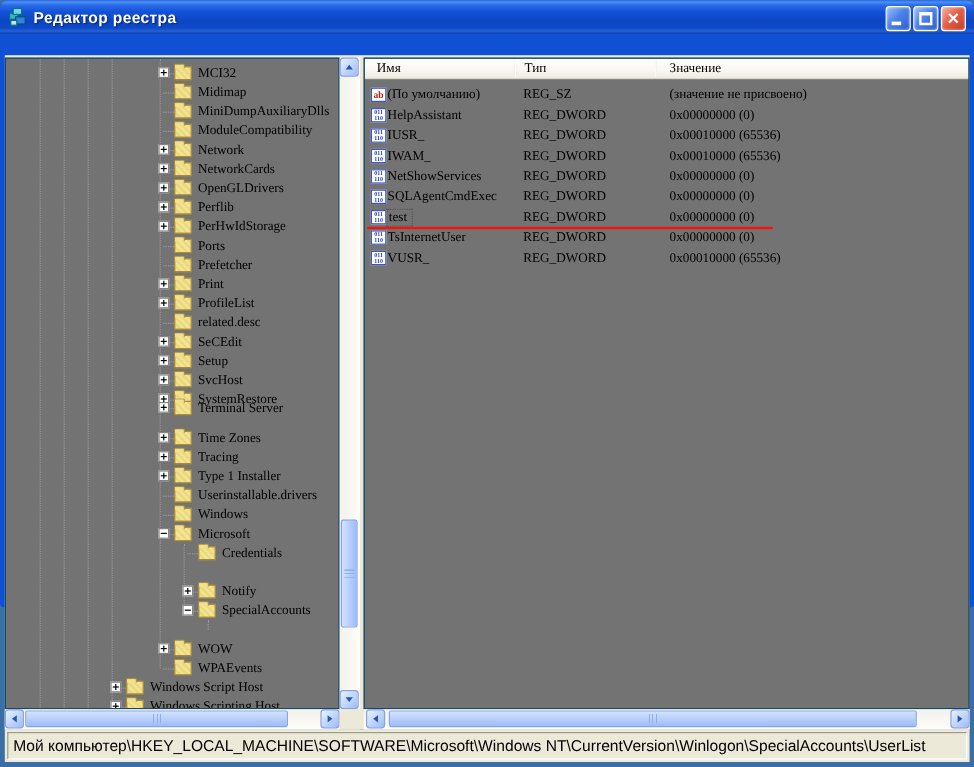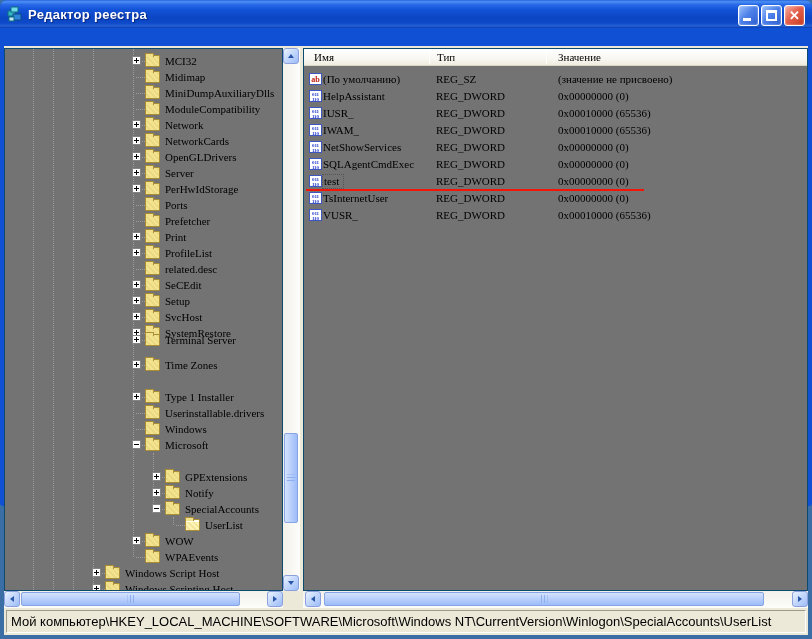--- a/index.html
+++ b/index.html
@@ -178,21 +178,21 @@
           <div class="trow" style="top: 100px;">
     <span class="hline" style="left: 131px;"></span>
     <span class="toggle plus" style="left: 127px;"></span>
     <span class="folder" style="left: 140px;"></span>
     <span class="tlabel" style="left: 160px;">OpenGLDrivers</span>
   </div>
           <div class="trow" style="top: 116px;">
     <span class="hline" style="left: 131px;"></span>
     <span class="toggle plus" style="left: 127px;"></span>
     <span class="folder" style="left: 140px;"></span>
-    <span class="tlabel" style="left: 160px;">Server</span>
+    <span class="tlabel" style="left: 160px;">Perflib</span>
   </div>
           <div class="trow" style="top: 132px;">
     <span class="hline" style="left: 131px;"></span>
     <span class="toggle plus" style="left: 127px;"></span>
     <span class="folder" style="left: 140px;"></span>
     <span class="tlabel" style="left: 160px;">PerHwIdStorage</span>
   </div>
           <div class="trow" style="top: 148px;">
     <span class="hline" style="left: 131px;"></span>
 
@@ -252,20 +252,26 @@
     <span class="toggle plus" style="left: 127px;"></span>
     <span class="folder" style="left: 140px;"></span>
     <span class="tlabel" style="left: 160px;">Terminal Server</span>
   </div>
           <div class="trow" style="top: 308px;">
     <span class="hline" style="left: 131px;"></span>
     <span class="toggle plus" style="left: 127px;"></span>
     <span class="folder" style="left: 140px;"></span>
     <span class="tlabel" style="left: 160px;">Time Zones</span>
   </div>
+          <div class="trow" style="top: 324px;">
+    <span class="hline" style="left: 131px;"></span>
+    <span class="toggle plus" style="left: 127px;"></span>
+    <span class="folder" style="left: 140px;"></span>
+    <span class="tlabel" style="left: 160px;">Tracing</span>
+  </div>
           <div class="trow" style="top: 340px;">
     <span class="hline" style="left: 131px;"></span>
     <span class="toggle plus" style="left: 127px;"></span>
     <span class="folder" style="left: 140px;"></span>
     <span class="tlabel" style="left: 160px;">Type 1 Installer</span>
   </div>
           <div class="trow" style="top: 356px;">
     <span class="hline" style="left: 131px;"></span>
 
     <span class="folder" style="left: 140px;"></span>
@@ -276,43 +282,37 @@
 
     <span class="folder" style="left: 140px;"></span>
     <span class="tlabel" style="left: 160px;">Windows</span>
   </div>
           <div class="trow" style="top: 388px;">
     <span class="hline" style="left: 131px;"></span>
     <span class="toggle minus" style="left: 127px;"></span>
     <span class="folder" style="left: 140px;"></span>
     <span class="tlabel" style="left: 160px;">Microsoft</span>
   </div>
-          <div class="trow" style="top: 420px;">
+          <div class="trow" style="top: 404px;">
     <span class="hline" style="left: 151px;"></span>
-    <span class="toggle plus" style="left: 147px;"></span>
+
     <span class="folder" style="left: 160px;"></span>
-    <span class="tlabel" style="left: 180px;">GPExtensions</span>
+    <span class="tlabel" style="left: 180px;">Credentials</span>
   </div>
           <div class="trow" style="top: 436px;">
     <span class="hline" style="left: 151px;"></span>
     <span class="toggle plus" style="left: 147px;"></span>
     <span class="folder" style="left: 160px;"></span>
     <span class="tlabel" style="left: 180px;">Notify</span>
   </div>
           <div class="trow" style="top: 452px;">
     <span class="hline" style="left: 151px;"></span>
     <span class="toggle minus" style="left: 147px;"></span>
     <span class="folder" style="left: 160px;"></span>
     <span class="tlabel" style="left: 180px;">SpecialAccounts</span>
-  </div>
-          <div class="trow" style="top: 468px;">
-    <span class="hline" style="left: 171px;"></span>
-
-    <span class="folder open" style="left: 180px;"></span>
-    <span class="tlabel" style="left: 200px;">UserList</span>
   </div>
           <div class="trow" style="top: 484px;">
     <span class="hline" style="left: 131px;"></span>
     <span class="toggle plus" style="left: 127px;"></span>
     <span class="folder" style="left: 140px;"></span>
     <span class="tlabel" style="left: 160px;">WOW</span>
   </div>
           <div class="trow" style="top: 500px;">
     <span class="hline" style="left: 131px;"></span>
 

